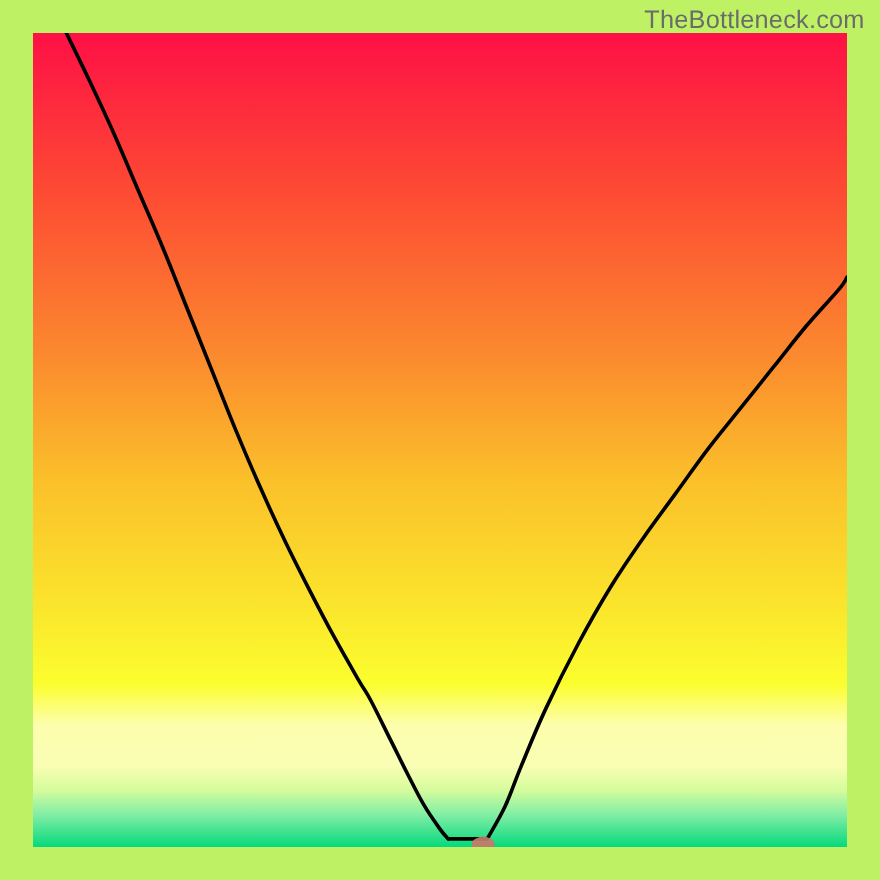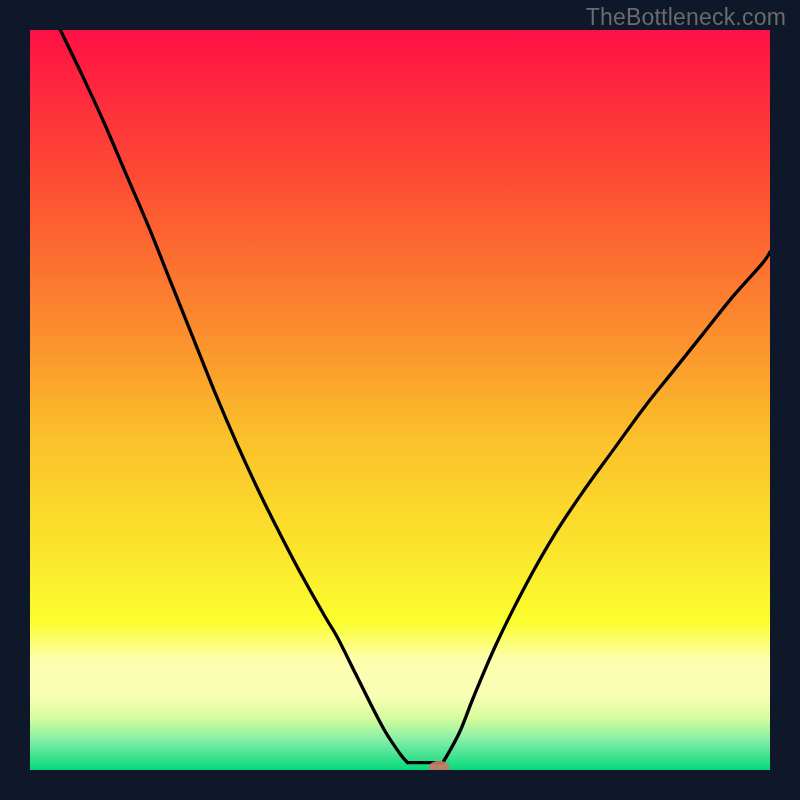--- a/index.html
+++ b/index.html
@@ -8,21 +8,21 @@
     width: 800px;
     height: 800px;
     background: #000;
     font-family: Arial, Helvetica, sans-serif;
     overflow: hidden;
   }
   .stage {
     position: relative;
     width: 800px;
     height: 800px;
-    background: #0f172a;
+    background: #bef264;
   }
   .watermark {
     position: absolute;
     top: 4px;
     right: 14px;
     color: #6b6b6b;
     font-size: 23px;
     font-weight: 500;
     letter-spacing: 0.2px;
     z-index: 50;

